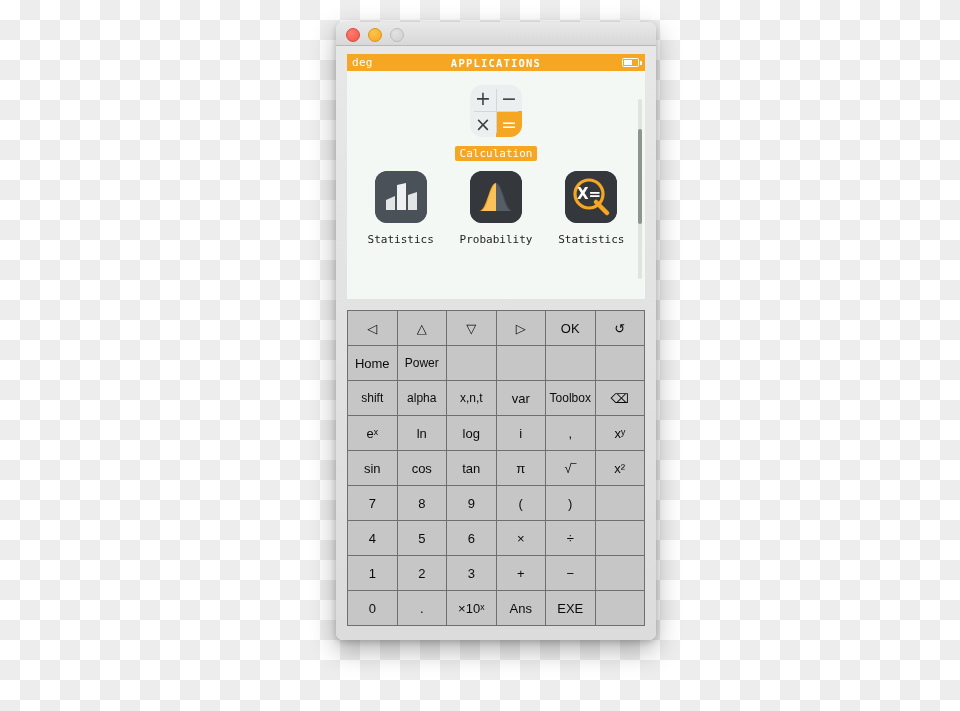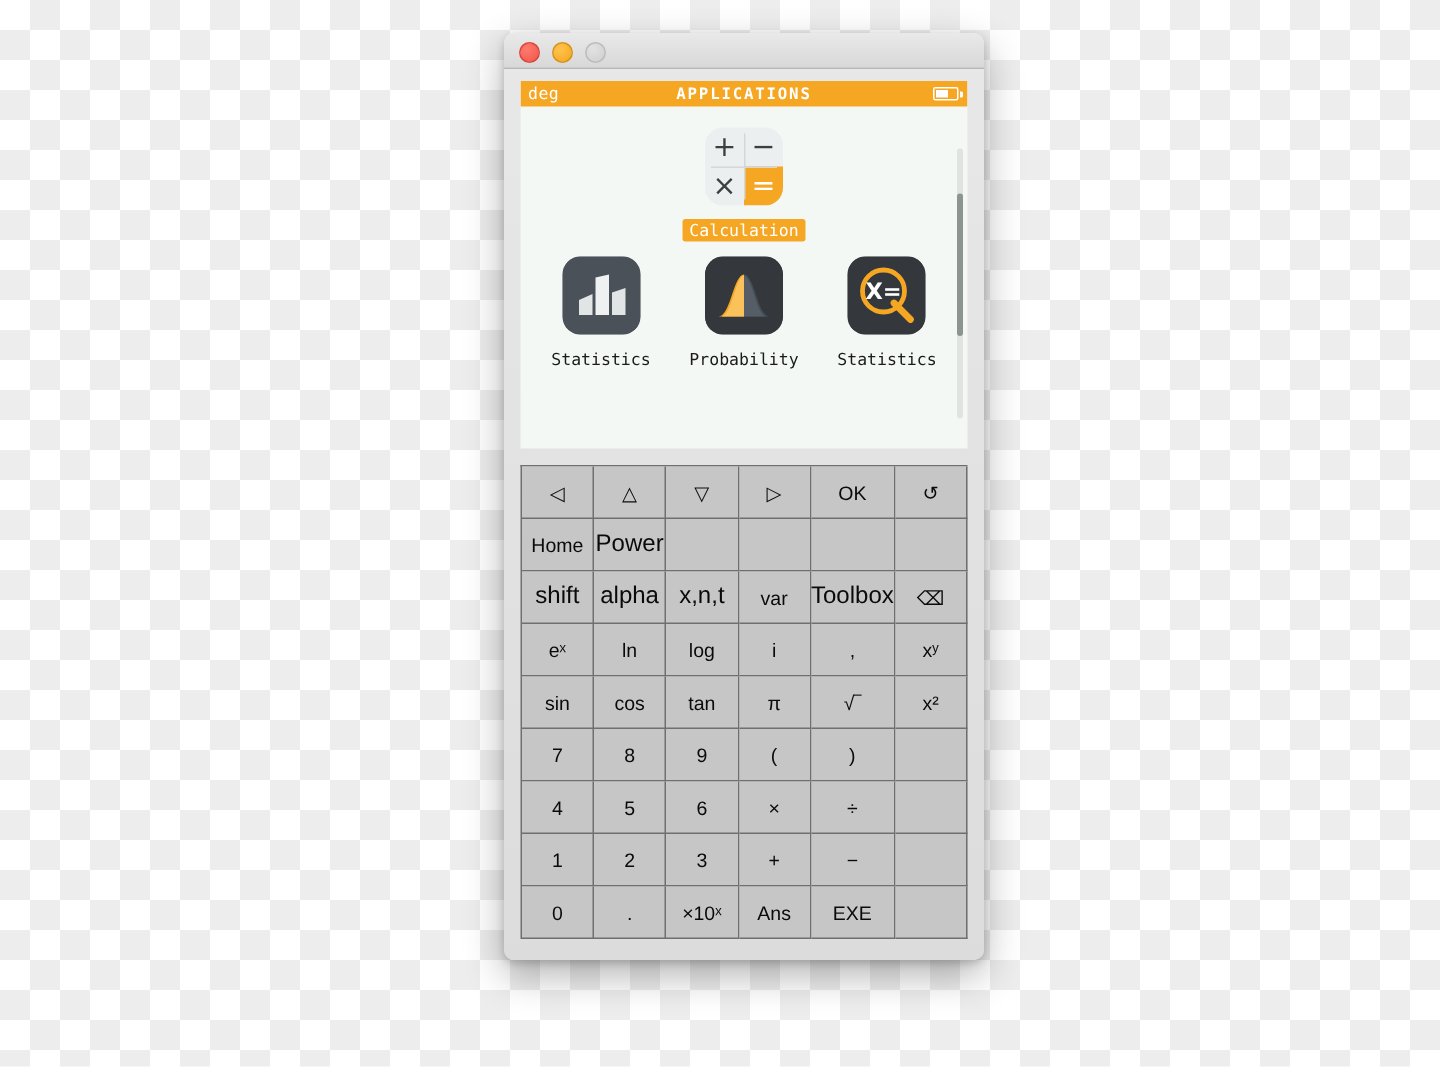--- a/index.html
+++ b/index.html
@@ -229,21 +229,21 @@
     align-items: center;
     justify-content: center;
     font-family: "Liberation Sans", sans-serif;
     font-size: 13px;
     color: #0a0a0a;
     box-sizing: border-box;
     cursor: default;
     user-select: none;
   }
   .key.empty { color: transparent; }
-  .key.small { font-size: 16px; }
+  .key.small { font-size: 12px; }
 </style>
 </head>
 <body>
 
 <div class="window">
 
   <div class="titlebar">
     <div class="traffic">
       <div class="dot red"></div>
       <div class="dot yellow"></div>

